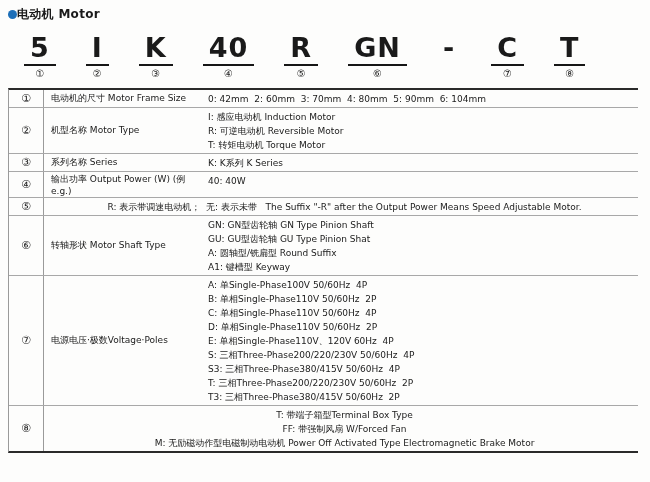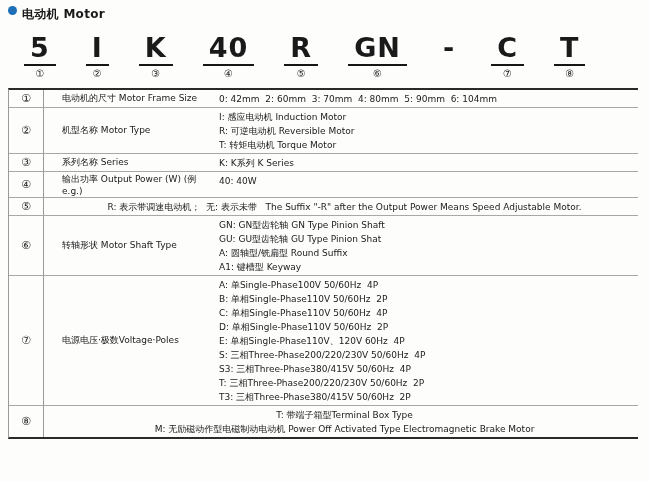--- a/index.html
+++ b/index.html
@@ -6,21 +6,21 @@
   body {
     width:650px; height:482px;
     background:#fdfdfc;
     font-family:"DejaVu Sans", sans-serif;
     color:#1a1a1a;
     overflow:hidden;
   }
   .page { width:650px; height:482px; position:relative; }
 
   
-  .title-row { display:flex; gap:5px; padding:6px 0 0 8px; }
+  .title-row { display:flex; align-items:center; padding:6px 0 0 8px; }
   .bullet { width:9px; height:9px; border-radius:50%; background:#1d6fb8; display:inline-block; }
   .title-text { font-weight:bold; font-size:12px; letter-spacing:0.3px; }
 
   
   .code-row { display:flex; gap:30px; padding:10px 0 0 24px; align-items:flex-end; }
   .seg { display:flex; flex-direction:column; align-items:center; }
   .seg-text {
     font-size:27px; font-weight:bold; line-height:30px;
     padding:0 6px 1px 6px; border-bottom:2.5px solid #161616;
     letter-spacing:1px;
@@ -41,21 +41,20 @@
     width:34px; flex:0 0 34px;
     display:flex; align-items:center; justify-content:center;
     border-right:1px solid #9a9a9a;
     font-size:11px; color:#222;
   }
   .col-label {
     width:162px; flex:0 0 162px; box-sizing:border-box;
     display:flex; align-items:center;
     padding:1px 4px 1px 7px;
     font-size:9px;
-    margin-left:11px;
   }
   .col-values { flex:1; padding:1.5px 0 1.5px 2px; font-size:9px; }
   .col-values.merged { padding-left:7px;text-align:center; }
   .vline { line-height:14px; white-space:pre-wrap; }
 
   
   .notes { padding:5px 10px 0 8px; }
 </style>
 </head>
 <body>
@@ -165,20 +164,21 @@
           <div class="vline">S: 三相Three-Phase200/220/230V 50/60Hz  4P</div>
           <div class="vline">S3: 三相Three-Phase380/415V 50/60Hz  4P</div>
           <div class="vline">T: 三相Three-Phase200/220/230V 50/60Hz  2P</div>
           <div class="vline">T3: 三相Three-Phase380/415V 50/60Hz  2P</div>
         </div>
       </div>
       <div class="trow">
         <div class="col-num">⑧</div>
         <div class="col-values merged">
           <div class="vline">T: 带端子箱型Terminal Box Type</div>
+          <div class="vline">FF: 带强制风扇 W/Forced Fan</div>
           <div class="vline">M: 无励磁动作型电磁制动电动机 Power Off Activated Type Electromagnetic Brake Motor</div>
         </div>
       </div>
     </div>
 
   <div class="notes">
     
     
   </div>
 

